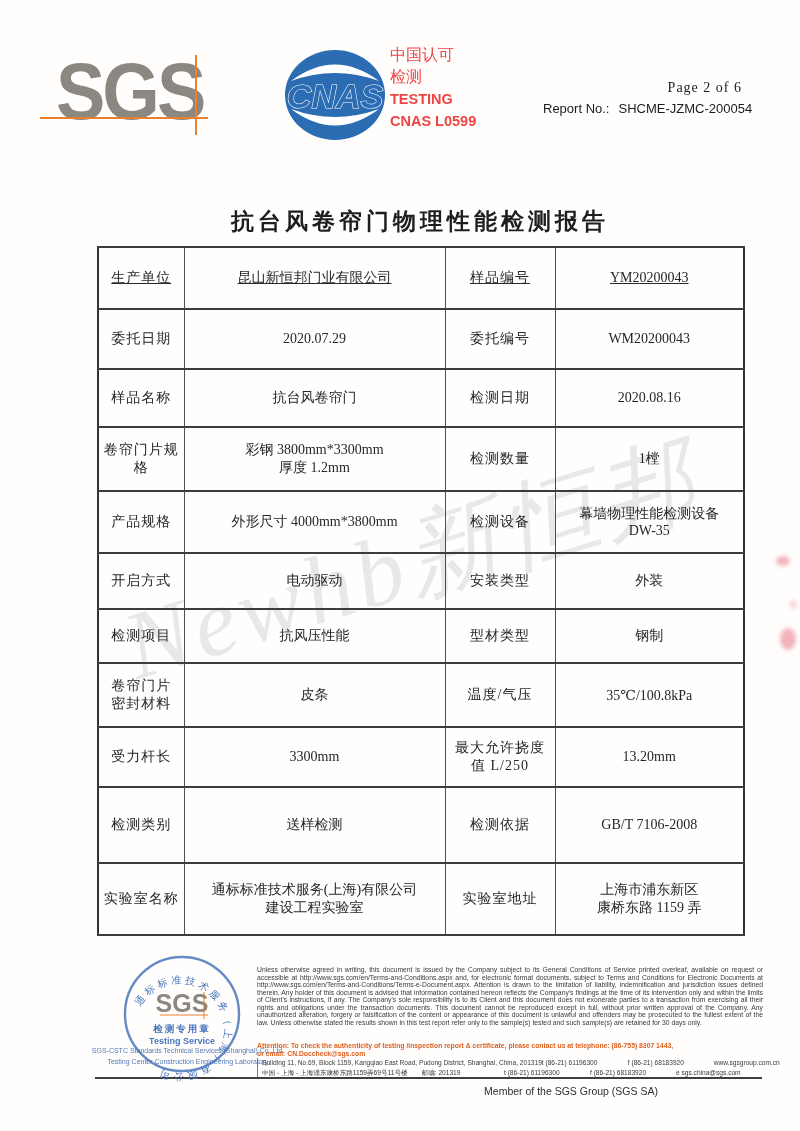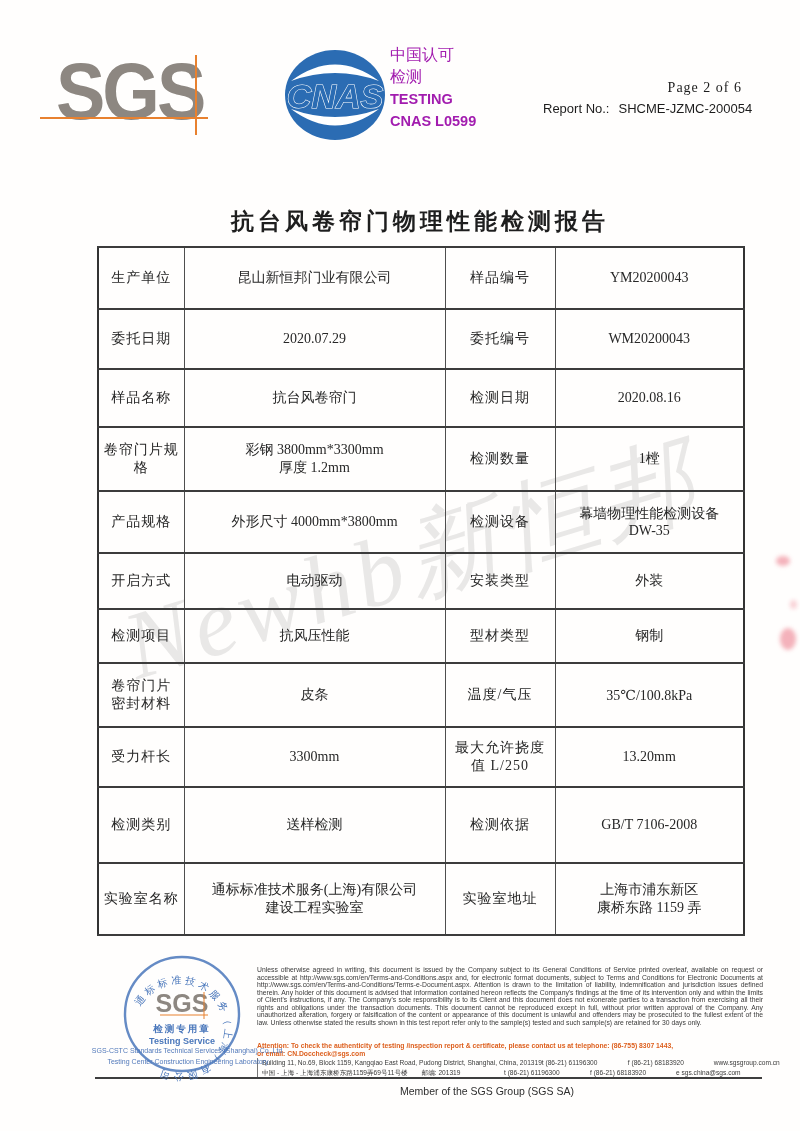--- a/index.html
+++ b/index.html
@@ -8,21 +8,21 @@
 
   
   .sgs-logo{position:absolute;left:52px;top:50px;width:160px;height:90px;}
   .sgs-letters{position:absolute;left:4px;top:2px;font-family:"Liberation Sans","DejaVu Sans",sans-serif;
         font-weight:bold;font-size:74px;line-height:74px;color:#8d8781;letter-spacing:-3px;
         transform:scaleY(1.08);transform-origin:top left;}
   .sgs-vline{position:absolute;left:143px;top:5px;width:2px;height:80px;background:#e8812f;}
   .sgs-hline{position:absolute;left:-12px;top:67px;width:168px;height:2px;background:#e8812f;}
 
   .cnas-logo{position:absolute;left:282px;top:48px;width:106px;height:94px;}
-  .cnas-text{position:absolute;left:390px;top:44px;font-size:16px;line-height:22px;color:#a21caf;}
+  .cnas-text{position:absolute;left:390px;top:44px;font-size:16px;line-height:22px;color:#ef4444;}
   .cnas-text .en{font-family:"Liberation Sans","DejaVu Sans",sans-serif;font-weight:bold;font-size:14.5px;}
 
   .report-line{position:absolute;left:543px;top:57px;font-family:"Liberation Sans","DejaVu Sans",sans-serif;
         font-size:13px;color:#1c1c1c;white-space:nowrap;margin-top:44px;}
   .report-line .val{margin-left:9px;}
   .page-info{position:absolute;left:500px;top:80px;width:242px;text-align:right;font-size:14px;color:#1c1c1c;
         letter-spacing:1px;padding-right:2px;}
 
   
   .doc-title{position:absolute;left:98px;top:206px;width:644px;text-align:center;
@@ -44,21 +44,21 @@
         table-layout:fixed;width:646px;}
   .info-table td{border:1px solid #4e4e4e;border-top:2px solid #3c3c3c;border-bottom:2px solid #3c3c3c;
         text-align:center;vertical-align:middle;font-size:14px;color:#272727;
         white-space:pre-line;padding:2px 4px;background:transparent;}
   .info-table{border:2px solid #333;}
   .info-table col.c1{width:86px;}
   .info-table col.c2{width:261px;}
   .info-table col.c3{width:110px;}
   .info-table col.c4{width:189px;}
   .info-table td.lab{letter-spacing:1px;}
-  .info-table tr:nth-child(1){height:62px;}
+  .info-table tr:nth-child(1){height:62px;text-decoration:underline;}
   .info-table tr:nth-child(2){height:60px;}
   .info-table tr:nth-child(3){height:58px;}
   .info-table tr:nth-child(4){height:64px;margin-left:12px;}
   .info-table tr:nth-child(5){height:62px;}
   .info-table tr:nth-child(6){height:56px;}
   .info-table tr:nth-child(7){height:54px;}
   .info-table tr:nth-child(8){height:64px;}
   .info-table tr:nth-child(9){height:60px;}
   .info-table tr:nth-child(10){height:76px;}
   .info-table tr:nth-child(11){height:72px;}
@@ -83,21 +83,21 @@
   .addr-block{position:absolute;left:257px;top:1058px;width:506px;border-left:1px solid #777;
         padding-left:4px;font-family:"Liberation Sans","DejaVu Sans",sans-serif;
         font-size:6.6px;line-height:10px;color:#3a3a3a;}
   .addr-row{display:flex;align-items:baseline;white-space:nowrap;}
   .addr-main{flex:1 1 auto;display:flex;}
   .addr-post{margin-left:14px;}
   .addr-tel,.addr-fax{width:86px;flex:0 0 auto;}
   .addr-web,.addr-email{width:92px;flex:0 0 auto;}
 
   .footer-rule{position:absolute;left:95px;top:1077px;width:667px;height:2px;background:#3e3e3e;}
-  .member-line{position:absolute;left:400px;top:1085px;width:342px;text-align:left;
+  .member-line{position:absolute;left:400px;top:1085px;width:342px;text-align:center;
         font-family:"Liberation Sans","DejaVu Sans",sans-serif;font-size:10.5px;color:#2e2e2e;}
 </style>
 </head>
 <body>
 
 <div class="page">
 
   <div class="sgs-logo">
     <div class="sgs-letters">SGS</div>
     <div class="sgs-vline"></div>

